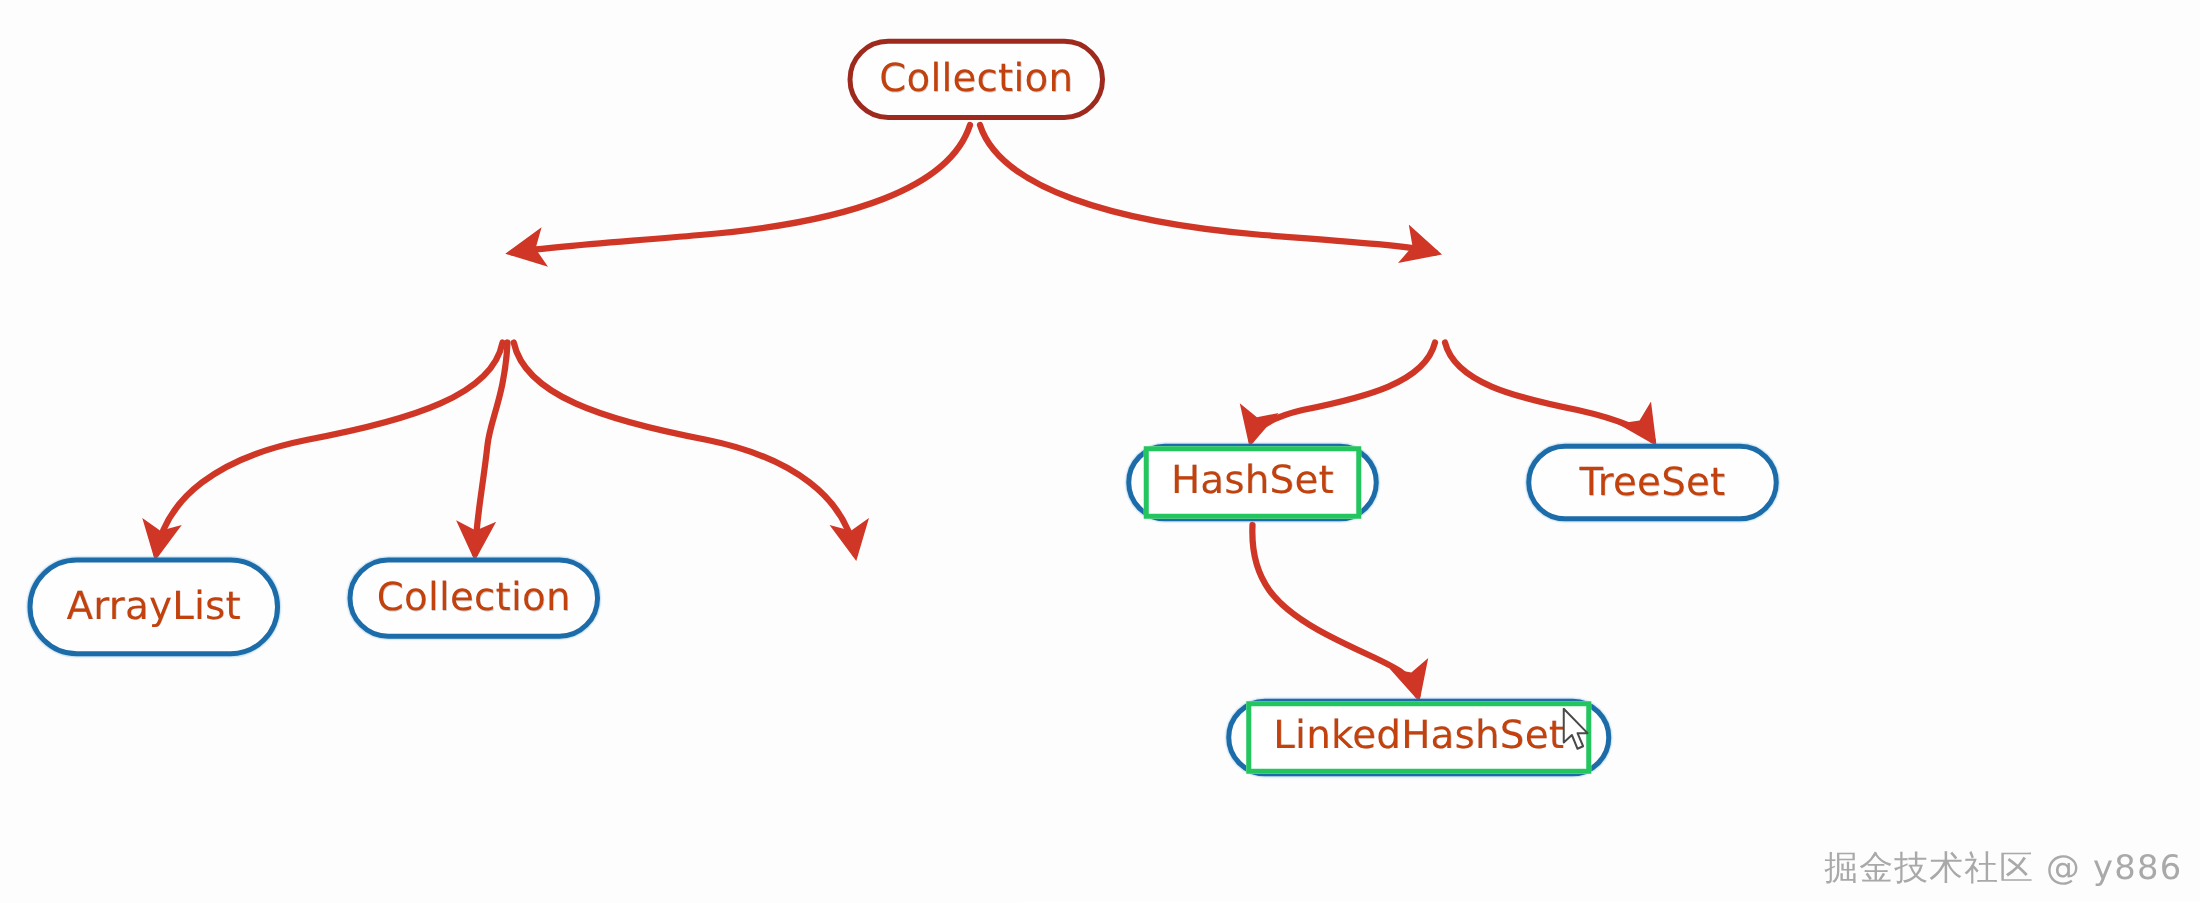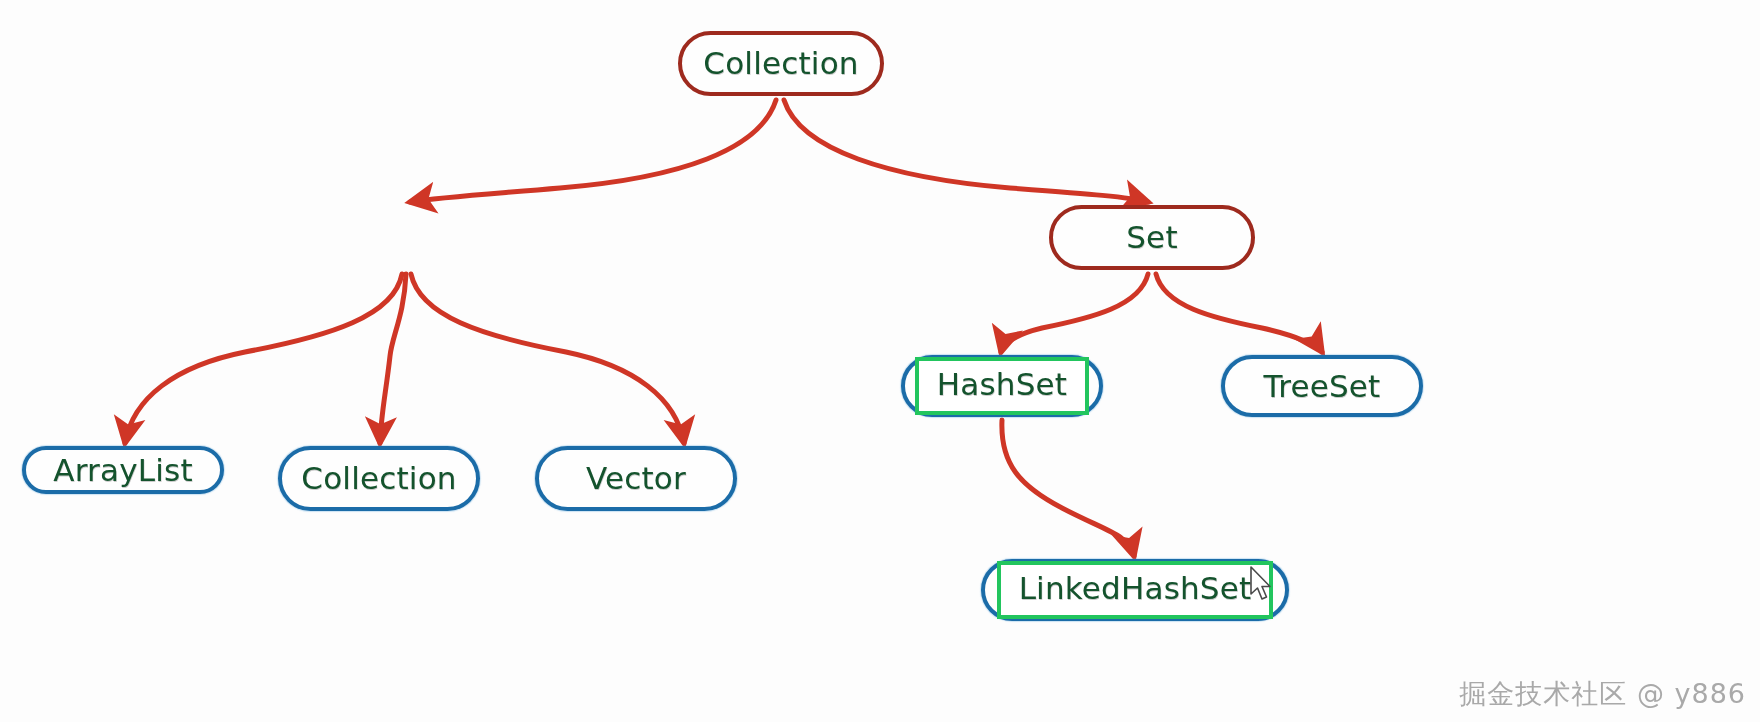--- a/index.html
+++ b/index.html
@@ -39,21 +39,21 @@
   }
   .node.red {
     border-color: #9e2a1e;
   }
   .node.blue {
     border-color: #1b6ca8;
     box-shadow: 0 0 1px 1px rgba(80,160,220,0.28);
   }
   .node-label {
     font-size: 31px;
-    color: #14532d;
+    color: #c2410c;
     letter-spacing: 0.2px;
     line-height: 1;
     white-space: nowrap;
     text-shadow: 0.5px 0.5px 0px rgba(160,160,160,0.55);
   }
   .node-label.highlight {
     border: 4px solid #22c55e;
     padding: 8px 18px 11px 18px;
     background: #ffffff;
   }
@@ -100,35 +100,29 @@
 
       <path d="M 1002 420 C 1000 464 1020 486 1062 508 C 1108 532 1128 534 1134 556" marker-end="url(#arrow)"></path>
     </g>
   </svg>
 
   <div class="node red" style="left:678px; top:31px; width:206px; height:65px;">
     <span class="node-label">Collection</span>
   </div>
 
 
-  <div class="node red" style="left:1049px; top:205px; width:206px; height:65px;">
-    <span class="node-label">Set</span>
-  </div>
 
-  <div class="node blue" style="left:22px; top:446px; width:202px; height:48px;">
+  <div class="node blue" style="left:22px; top:446px; width:202px; height:79px;">
     <span class="node-label">ArrayList</span>
   </div>
 
   <div class="node blue" style="left:278px; top:446px; width:202px; height:65px;">
     <span class="node-label">Collection</span>
   </div>
 
-  <div class="node blue" style="left:535px; top:446px; width:202px; height:65px;">
-    <span class="node-label">Vector</span>
-  </div>
 
   <div class="node blue" style="left:901px; top:355px; width:202px; height:62px;">
     <span class="node-label highlight">HashSet</span>
   </div>
 
   <div class="node blue" style="left:1221px; top:355px; width:202px; height:62px;justify-content:center;">
     <span class="node-label">TreeSet</span>
   </div>
 
   <div class="node blue" style="left:981px; top:559px; width:308px; height:62px;text-align:center;">

